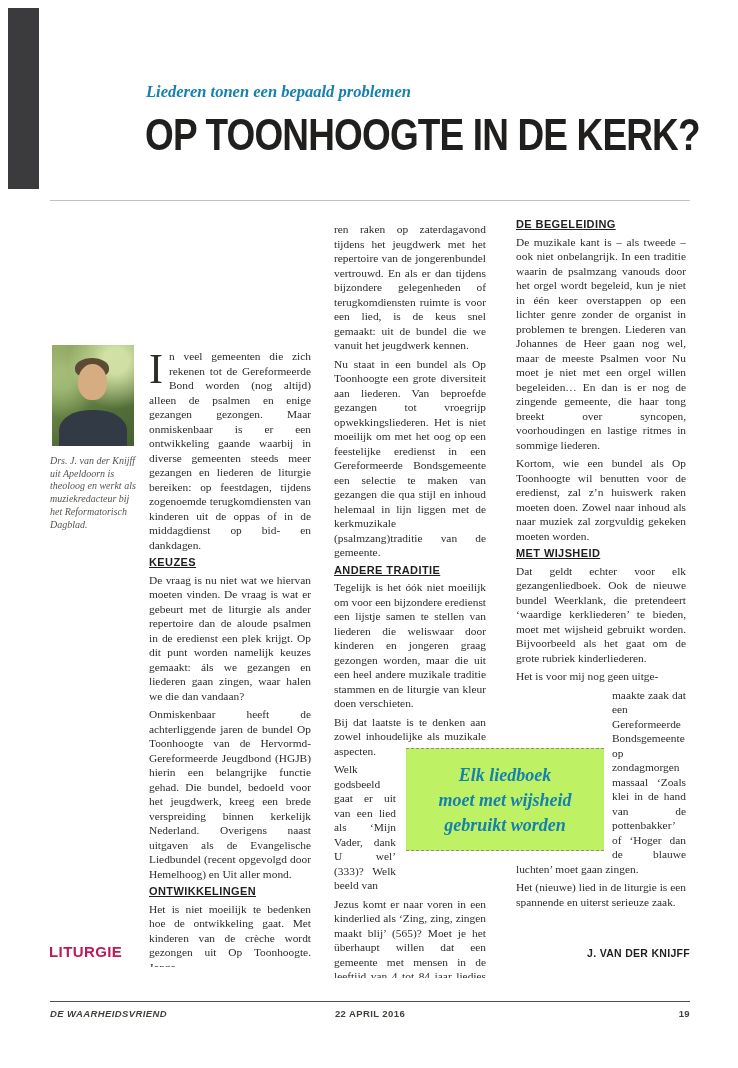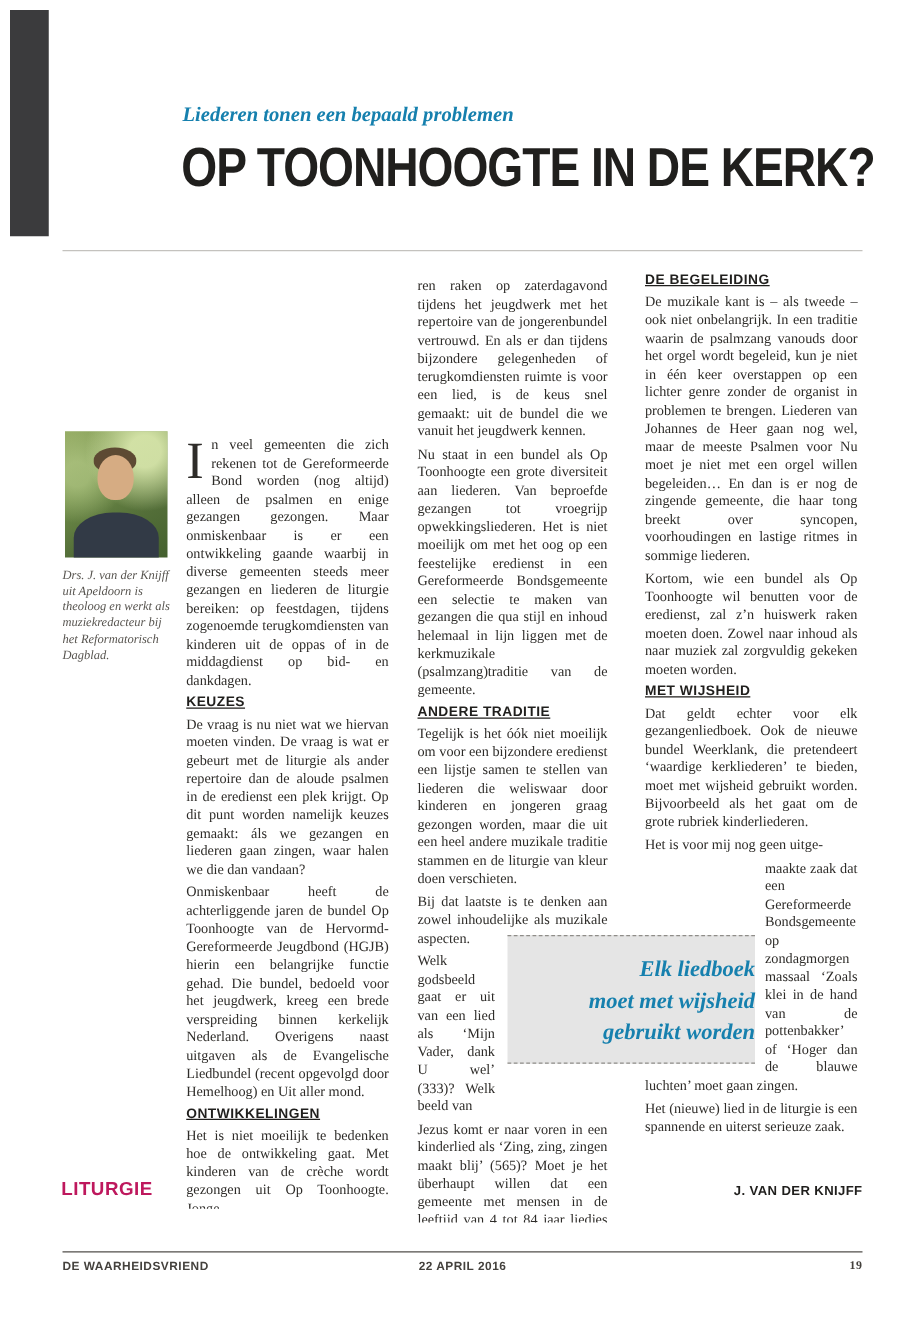--- a/index.html
+++ b/index.html
@@ -26,32 +26,32 @@
   .col p{margin:4px;}
   .col-b{left:145px;top:345px;width:170px;height:622px;}
   .col-c{left:330px;top:218px;width:160px;height:760px;}
   .col-d{left:512px;top:218px;width:178px;height:752px;}
   .subhead{font:700 11px/1.15 "Liberation Sans",sans-serif;letter-spacing:.4px;color:#201f1d;
            margin:16px 0 4px;text-align:left;text-decoration:underline;}
   .subhead.first{margin-top:0;}
   .dropcap{float:left;font:400 42px/36px "Liberation Serif",serif;color:#2e2c29;padding:2px 6px 0 0;}
   .spacer-r{float:right;width:90px;height:105px;}
   .spacer-l{float:left;width:96px;height:135px;margin-top:36px;}
-  .quote{position:absolute;left:406px;top:748px;width:198px;background:#e5e5e5;
+  .quote{position:absolute;left:406px;top:748px;width:198px;background:#bef264;
          border-top:1px dashed #8f8d89;border-bottom:1px dashed #8f8d89;
-         padding:14px 0 12px;text-align:right;
+         padding:14px 0 12px;text-align:center;
          font:italic 700 18px/25px "Liberation Serif",serif;color:#1680ae;}
   .byline{position:absolute;right:48px;top:948px;font:700 10.5px/1 "Liberation Sans",sans-serif;
           letter-spacing:.3px;color:#201f1d;}
   .footer-rule{position:absolute;left:50px;top:1001px;width:640px;height:1px;background:#524f4b;}
   .footer{position:absolute;left:50px;top:1008px;width:640px;height:14px;
           font:700 9.5px/1.2 "Liberation Sans",sans-serif;letter-spacing:.4px;color:#44413d;}
-  .footer .f-left{position:absolute;left:0;top:0;}
+  .footer .f-left{position:absolute;left:0;top:0;font-style:italic;}
   .footer .f-center{display:block;width:100%;text-align:center;}
-  .footer .f-right{position:absolute;right:0;top:0;font-family:Liberation Serif, serif;}
+  .footer .f-right{position:absolute;right:0;top:0;}
 </style>
 </head>
 <body>
 
 <div class="page">
 
   <div class="corner-block"></div>
 
   <div class="kicker">Liederen tonen een bepaald problemen</div>
   <div class="headline">OP TOONHOOGTE IN DE KERK?</div>

